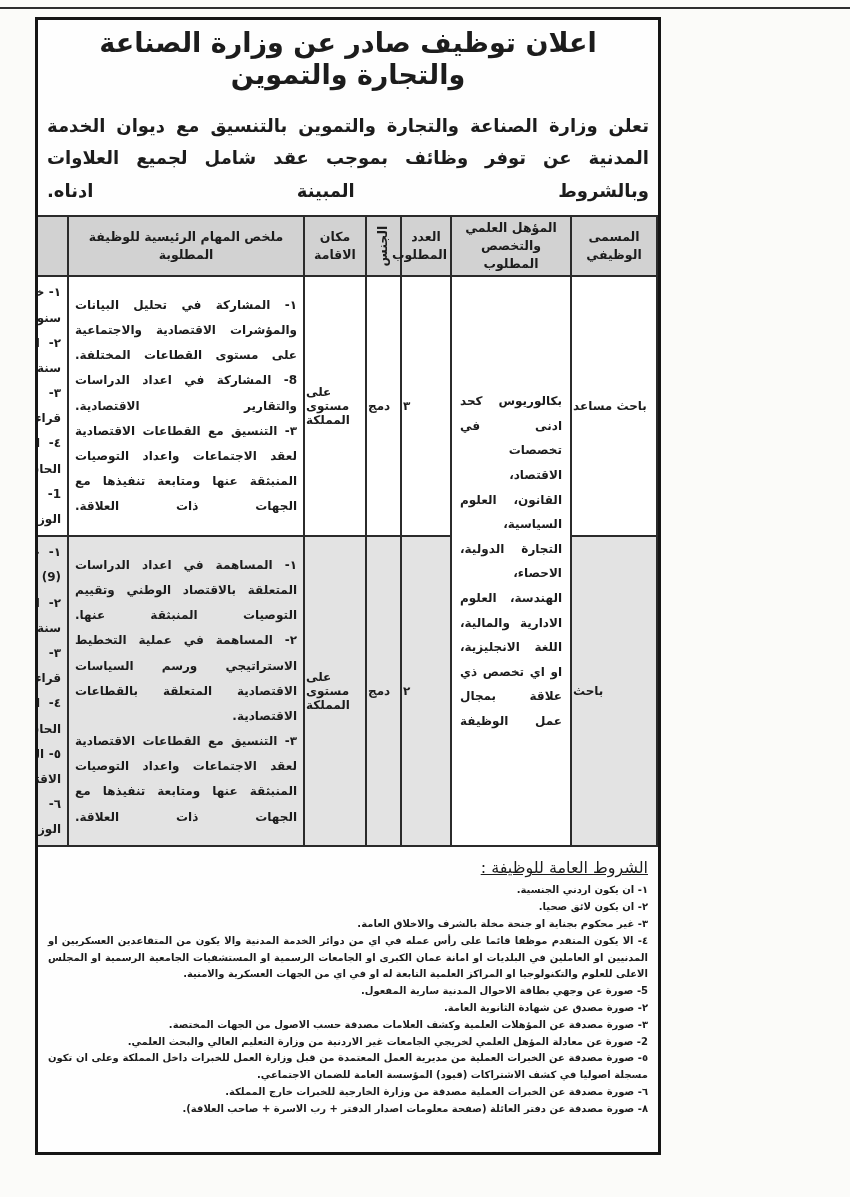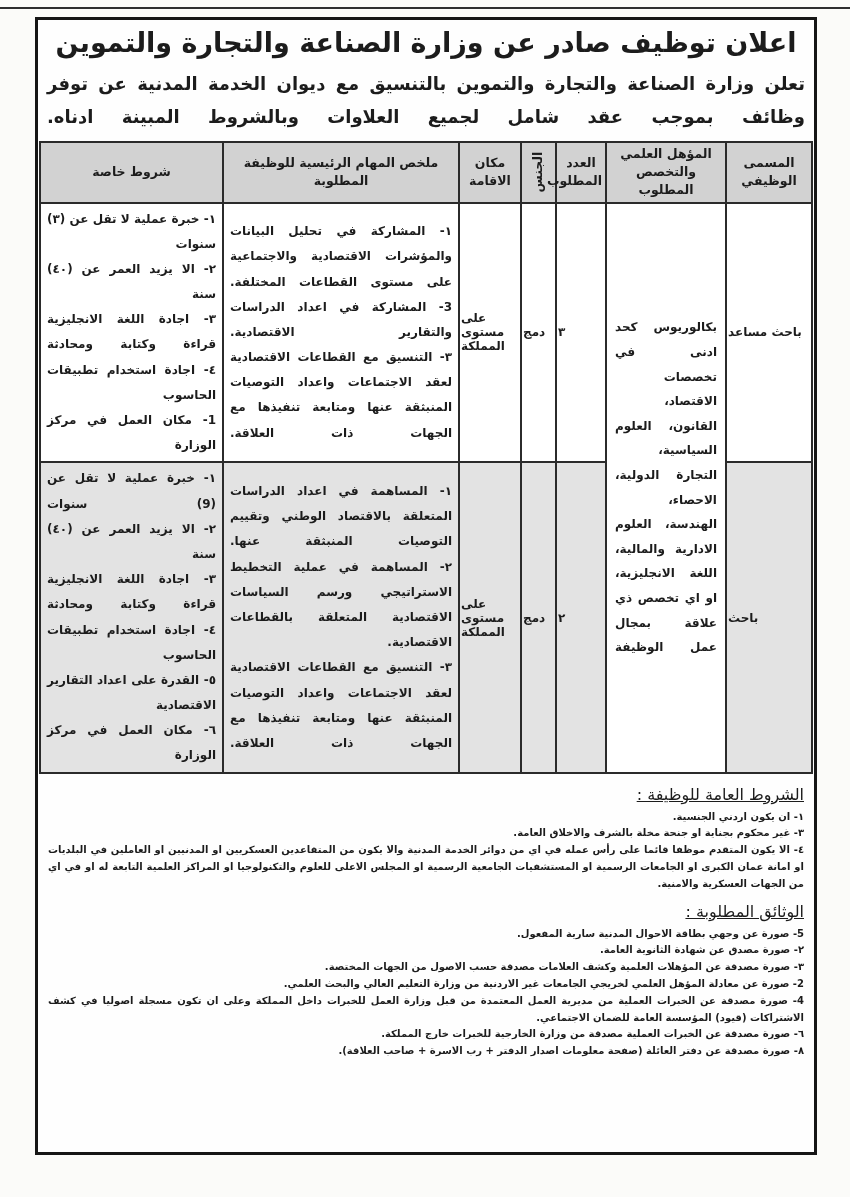--- a/index.html
+++ b/index.html
@@ -4,27 +4,27 @@
 <style>
   html,body { margin:0; padding:0; }
   body {
     width:850px; height:1197px; position:relative;
     background:#fbfbf9; color:#1c1c1c;
     font-family:"DejaVu Sans", sans-serif; font-weight:bold;
     direction:rtl;
   }
   .top-rule { position:absolute; top:7px; left:0; width:850px; height:2px; background:#2f2f2f; }
   .page-box {
-    position:absolute; top:17px; left:35px; width:782px; height:1138px;
+    position:absolute; top:17px; left:35px; width:626px; height:1138px;
     border:3px solid #161616; background:#fefefe; box-sizing:border-box;
     overflow:hidden;
   }
   .title { text-align:center; font-size:27px; margin:7px 8px 2px; line-height:1.2; }
   .intro {
-    font-size:18px; line-height:1.8; margin:9px 9px 8px;
+    font-size:18px; line-height:1.8; margin:18px 9px 8px;
     text-align:justify; text-align-last:justify;
   }
   table.jobs {
     width:772px; margin:0 auto; border-collapse:collapse; table-layout:fixed;
     font-size:12px;
   }
   table.jobs th, table.jobs td { border:2px solid #2b2b2b; box-sizing:border-box; }
   table.jobs th {
     background:#d2d2d2; height:40px; padding:2px 3px;
     font-size:12.5px; text-align:center; line-height:1.45; font-weight:bold;
@@ -83,21 +83,21 @@
       <th>شروط خاصة</th>
     </tr>
     <tr class="r1">
       <td class="center">باحث مساعد</td>
       <td class="qual jt" rowspan="2">بكالوريوس كحد ادنى في تخصصات الاقتصاد، القانون، العلوم السياسية، التجارة الدولية، الاحصاء، الهندسة، العلوم الادارية والمالية، اللغة الانجليزية، او اي تخصص ذي علاقة بمجال عمل الوظيفة</td>
       <td class="center">٣</td>
       <td class="center">دمج</td>
       <td class="center">على مستوى المملكة</td>
       <td class="listcell">
         <div class="jt">١- المشاركة في تحليل البيانات والمؤشرات الاقتصادية والاجتماعية على مستوى القطاعات المختلفة.</div>
-        <div class="jt">3- المشاركة في اعداد الدراسات والتقارير الاقتصادية.</div>
+        <div class="jt">8- المشاركة في اعداد الدراسات والتقارير الاقتصادية.</div>
         <div class="jt">٣- التنسيق مع القطاعات الاقتصادية لعقد الاجتماعات واعداد التوصيات المنبثقة عنها ومتابعة تنفيذها مع الجهات ذات العلاقة.</div>
       </td>
       <td class="listcell">
         <div class="jt">١- خبرة عملية لا تقل عن (٣) سنوات</div>
         <div class="jt">٢- الا يزيد العمر عن (٤٠) سنة</div>
         <div class="jt">٣- اجادة اللغة الانجليزية قراءة وكتابة ومحادثة</div>
         <div class="jt">٤- اجادة استخدام تطبيقات الحاسوب</div>
         <div class="jt">1- مكان العمل في مركز الوزارة</div>
       </td>
     </tr>
@@ -120,26 +120,26 @@
         <div class="jt">٦- مكان العمل في مركز الوزارة</div>
       </td>
     </tr>
   </tbody>
     </table>
 
   <div class="sections">
 
     <div class="sec">الشروط العامة للوظيفة :</div>
     <div class="item">١- ان يكون اردني الجنسية.</div>
+    <div class="item">٢- ان يكون لائق صحيا.</div>
     <div class="item">٣- غير محكوم بجناية او جنحة مخلة بالشرف والاخلاق العامة.</div>
     <div class="item">٤- الا يكون المتقدم موظفا قائما على رأس عمله في اي من دوائر الخدمة المدنية والا يكون من المتقاعدين العسكريين او المدنيين او العاملين في البلديات او امانة عمان الكبرى او الجامعات الرسمية او المستشفيات الجامعية الرسمية او المجلس الاعلى للعلوم والتكنولوجيا او المراكز العلمية التابعة له او في اي من الجهات العسكرية والامنية.</div>
 
-    <div class="sec">الوثائق المطلوبة :</div>
     <div class="item">5- صورة عن وجهي بطاقة الاحوال المدنية سارية المفعول.</div>
     <div class="item">٢- صورة مصدق عن شهادة الثانوية العامة.</div>
     <div class="item">٣- صورة مصدقة عن المؤهلات العلمية وكشف العلامات مصدقة حسب الاصول من الجهات المختصة.</div>
     <div class="item">2- صورة عن معادلة المؤهل العلمي لخريجي الجامعات غير الاردنية من وزارة التعليم العالي والبحث العلمي.</div>
-    <div class="item">4- صورة مصدقة عن الخبرات العملية من مديرية العمل المعتمدة من قبل وزارة العمل للخبرات داخل المملكة وعلى ان تكون مسجلة اصوليا في كشف الاشتراكات (قيود) المؤسسة العامة للضمان الاجتماعي.</div>
+    <div class="item">٥- صورة مصدقة عن الخبرات العملية من مديرية العمل المعتمدة من قبل وزارة العمل للخبرات داخل المملكة وعلى ان تكون مسجلة اصوليا في كشف الاشتراكات (قيود) المؤسسة العامة للضمان الاجتماعي.</div>
     <div class="item">٦- صورة مصدقة عن الخبرات العملية مصدقة من وزارة الخارجية للخبرات خارج المملكة.</div>
     <div class="item">٨- صورة مصدقة عن دفتر العائلة (صفحة معلومات اصدار الدفتر + رب الاسرة + صاحب العلاقة).</div>
 
   </div>
 </div>
 
 </body></html>

